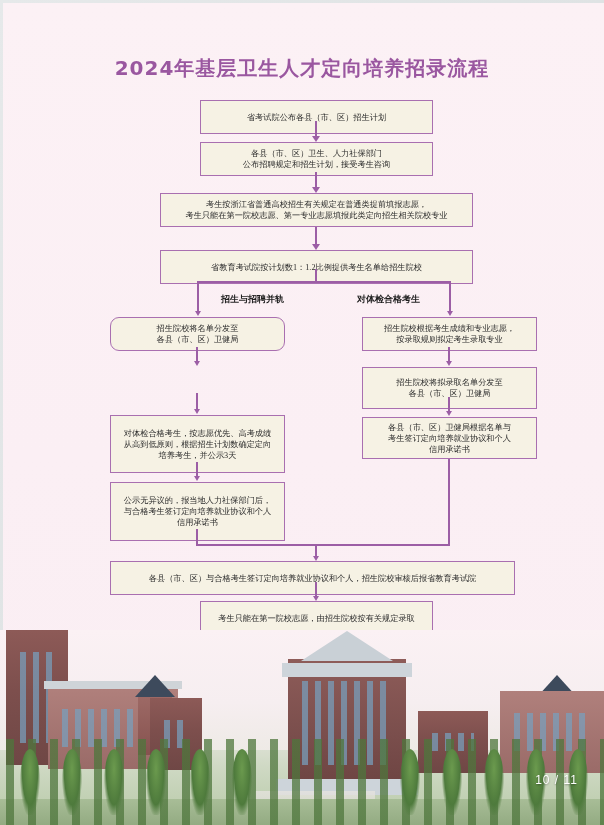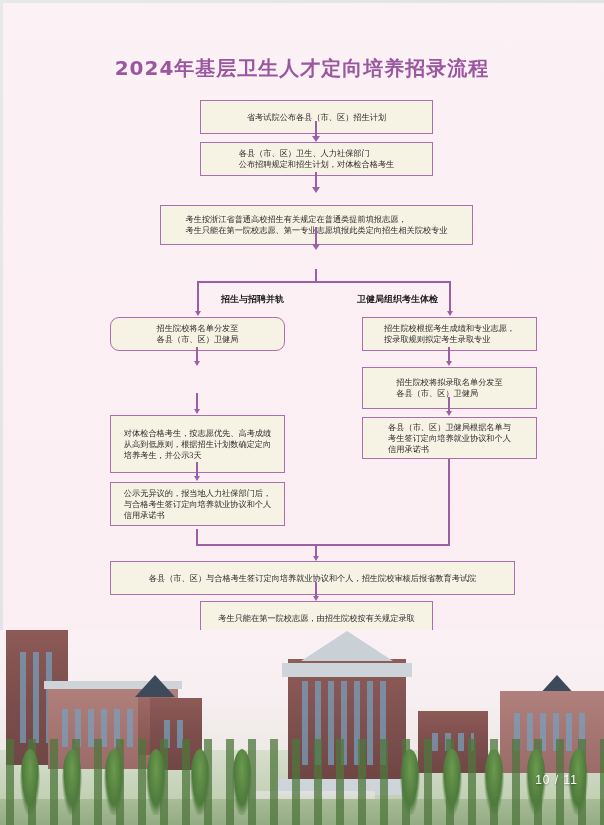--- a/index.html
+++ b/index.html
@@ -48,20 +48,21 @@
 
   
   .node {
     position: absolute;
     box-sizing: border-box;
     border: 1px solid #a96fb0;
     background: #f6f2e4;
     color: #2b2b2b;
     font-size: 8.2px;
     line-height: 11px;
+    text-align: center;
     display: flex;
     align-items: center;
     justify-content: center;
     padding: 16px 4px;
     font-family: Liberation Serif, serif;
   }
   .node span { display: block; white-space: pre-line; }
 
   
   .vline {
@@ -217,62 +218,65 @@
   <div class="title">2024年基层卫生人才定向培养招录流程</div>
 
   <div class="node" style="left:200px; top:100px; width:233px; height:21px;">
     <span>省考试院公布各县（市、区）招生计划</span>
   </div>
   <div class="vline" style="left:315px; top:121px; height:17px;"></div>
   <div class="arrow-down" style="left:312px; top:136px;"></div>
 
   <div class="node" style="left:200px; top:142px; width:233px; height:30px;">
     <span>各县（市、区）卫生、人力社保部门
-公布招聘规定和招生计划，对体检合格考生</span>
+公布招聘规定和招生计划，接受考生咨询</span>
   </div>
   <div class="vline" style="left:315px; top:172px; height:17px;"></div>
   <div class="arrow-down" style="left:312px; top:187px;"></div>
 
-  <div class="node" style="left:160px; top:193px; width:313px; height:40px;margin-top:12px;">
+  <div class="node" style="left:160px; top:193px; width:313px; height:34px;">
     <span>考生按浙江省普通高校招生有关规定在普通类提前填报志愿，
 考生只能在第一院校志愿、第一专业志愿填报此类定向招生相关院校专业</span>
   </div>
   <div class="vline" style="left:315px; top:227px; height:19px;"></div>
   <div class="arrow-down" style="left:312px; top:244px;"></div>
 
+  <div class="node" style="left:160px; top:250px; width:313px; height:19px;">
+    <span>省教育考试院按计划数1：1.2比例提供考生名单给招生院校</span>
+  </div>
 
   <div class="vline" style="left:315px; top:269px; height:13px;"></div>
   <div class="hline" style="left:197px; top:281px; width:253px;"></div>
   <div class="vline" style="left:197px; top:281px; height:32px;"></div>
   <div class="vline" style="left:449px; top:281px; height:32px;"></div>
   <div class="arrow-down small" style="left:195px; top:311px;"></div>
   <div class="arrow-down small" style="left:447px; top:311px;"></div>
 
   <div class="branch-label" style="left:221px; top:293px;">招生与招聘并轨</div>
-  <div class="branch-label" style="left:357px; top:293px;">卫健局组织考生体检</div>
+  <div class="branch-label" style="left:357px; top:293px;">对体检合格考生</div>
 
   <div class="node" style="left:110px; top:317px; width:175px; height:30px;border-radius:9px;">
     <span>招生院校将名单分发至
 各县（市、区）卫健局</span>
   </div>
   <div class="vline" style="left:196px; top:347px; height:16px;"></div>
   <div class="arrow-down small" style="left:194px; top:361px;"></div>
 
   <div class="vline" style="left:196px; top:393px; height:18px;"></div>
   <div class="arrow-down small" style="left:194px; top:409px;"></div>
 
   <div class="node" style="left:110px; top:415px; width:175px; height:58px;">
     <span>对体检合格考生，按志愿优先、高考成绩
 从高到低原则，根据招生计划数确定定向
 培养考生，并公示3天</span>
   </div>
   <div class="vline" style="left:196px; top:462px; height:16px;"></div>
   <div class="arrow-down small" style="left:194px; top:476px;"></div>
 
-  <div class="node" style="left:110px; top:482px; width:175px; height:44px;">
+  <div class="node" style="left:110px; top:482px; width:175px; height:59px;">
     <span>公示无异议的，报当地人力社保部门后，
 与合格考生签订定向培养就业协议和个人
 信用承诺书</span>
   </div>
 
   <div class="node" style="left:362px; top:317px; width:175px; height:30px;">
     <span>招生院校根据考生成绩和专业志愿，
 按录取规则拟定考生录取专业</span>
   </div>
   <div class="vline" style="left:448px; top:347px; height:16px;"></div>

